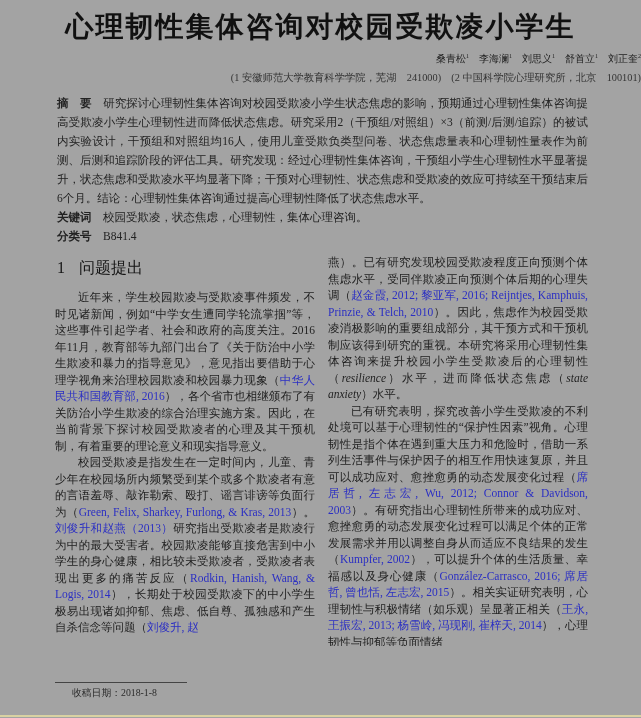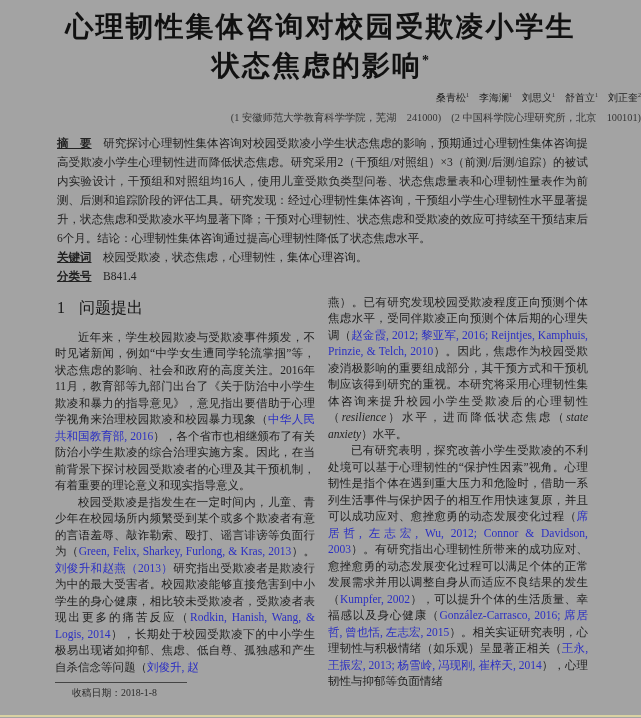--- a/index.html
+++ b/index.html
@@ -38,21 +38,20 @@
   .meta{
     margin:10px 53px 0 57px;
     font-size:11.5px;line-height:19px;
     text-align:justify;
     color:#222;
   }
   .meta p{margin:0;}
   .seg-b{
     font-family:"Liberation Sans","DejaVu Sans",sans-serif;
     font-weight:700;
-    text-decoration:underline;
   }
   
   .columns{
     margin:8px 53px 0 55px;
     display:flex;gap:13px;
     height:392px;overflow:hidden;
   }
   .col{flex:1 1 0;overflow:hidden;}
   .sec-heading{
     margin:4px 0 10px 2px;
@@ -89,39 +88,38 @@
     background:var(--edge,#d9d2a2);
   }
 </style>
 </head>
 <body>
 
 <div class="page">
 
   <h1 class="title">
     <span>心理韧性集体咨询对校园受欺凌小学生</span><br>
-    <span><span>状态焦虑的影响</span><sup class="seg-sup">*</sup></span>
   </h1>
 
   <div class="authors"><span>桑青松</span><sup class="seg-sup">1</sup><span>　</span><span>李海澜</span><sup class="seg-sup">1</sup><span>　</span><span>刘思义</span><sup class="seg-sup">1</sup><span>　</span><span>舒首立</span><sup class="seg-sup">1</sup><span>　</span><span>刘正奎</span><sup class="seg-sup">2</sup></div>
 
   <div class="affiliations">(1 安徽师范大学教育科学学院，芜湖　241000)　(2 中国科学院心理研究所，北京　100101)</div>
 
   <section class="meta">
     <p class="abstract"><span class="seg-b">摘　要</span><span>　研究探讨心理韧性集体咨询对校园受欺凌小学生状态焦虑的影响，预期通过心理韧性集体咨询提高受欺凌小学生心理韧性进而降低状态焦虑。研究采用2（干预组/对照组）×3（前测/后测/追踪）的被试内实验设计，干预组和对照组均16人，使用儿童受欺负类型问卷、状态焦虑量表和心理韧性量表作为前测、后测和追踪阶段的评估工具。研究发现：经过心理韧性集体咨询，干预组小学生心理韧性水平显著提升，状态焦虑和受欺凌水平均显著下降；干预对心理韧性、状态焦虑和受欺凌的效应可持续至干预结束后6个月。结论：心理韧性集体咨询通过提高心理韧性降低了状态焦虑水平。</span></p>
     <p class="keywords"><span class="seg-b">关键词</span><span>　校园受欺凌，状态焦虑，心理韧性，集体心理咨询。</span></p>
     <p class="classification"><span class="seg-b">分类号</span><span>　B841.4</span></p>
   </section>
 
   <section class="columns">
     <div class="col col-left">
       <h2 class="sec-heading">
         <span class="sec-num">1</span><span>问题提出</span>
       </h2>
-      <p class="body-para"><span>近年来，学生校园欺凌与受欺凌事件频发，不时见诸新闻，例如“中学女生遭同学轮流掌掴”等，状态焦虑的影响、社会和政府的高度关注。2016年11月，教育部等九部门出台了《关于防治中小学生欺凌和暴力的指导意见》，意见指出要借助于心理学视角来治理校园欺凌和校园暴力现象（</span><span class="seg-c">中华人民共和国教育部, 2016</span><span>），各个省市也相继颁布了有关防治小学生欺凌的综合治理实施方案。因此，在当前背景下探讨校园受欺凌者的心理及其干预机制，有着重要的理论意义和现实指导意义。</span></p>
+      <p class="body-para"><span>近年来，学生校园欺凌与受欺凌事件频发，不时见诸新闻，例如“中学女生遭同学轮流掌掴”等，这些事件引起学者、社会和政府的高度关注。2016年11月，教育部等九部门出台了《关于防治中小学生欺凌和暴力的指导意见》，意见指出要借助于心理学视角来治理校园欺凌和校园暴力现象（</span><span class="seg-c">中华人民共和国教育部, 2016</span><span>），各个省市也相继颁布了有关防治小学生欺凌的综合治理实施方案。因此，在当前背景下探讨校园受欺凌者的心理及其干预机制，有着重要的理论意义和现实指导意义。</span></p>
       <p class="body-para"><span>校园受欺凌是指发生在一定时间内，儿童、青少年在校园场所内频繁受到某个或多个欺凌者有意的言语羞辱、敲诈勒索、殴打、谣言诽谤等负面行为（</span><span class="seg-c">Green, Felix, Sharkey, Furlong, &amp; Kras, 2013</span><span>）。</span><span class="seg-c">刘俊升和赵燕（2013）</span><span>研究指出受欺凌者是欺凌行为中的最大受害者。校园欺凌能够直接危害到中小学生的身心健康，相比较未受欺凌者，受欺凌者表现出更多的痛苦反应（</span><span class="seg-c">Rodkin, Hanish, Wang, &amp; Logis, 2014</span><span>），长期处于校园受欺凌下的中小学生极易出现诸如抑郁、焦虑、低自尊、孤独感和产生自杀信念等问题（</span><span class="seg-c">刘俊升, 赵</span></p>
     </div>
     <div class="col col-right">
       <p class="body-para no-indent"><span>燕）。已有研究发现校园受欺凌程度正向预测个体焦虑水平，受同伴欺凌正向预测个体后期的心理失调（</span><span class="seg-c">赵金霞, 2012; 黎亚军, 2016; Reijntjes, Kamphuis, Prinzie, &amp; Telch, 2010</span><span>）。因此，焦虑作为校园受欺凌消极影响的重要组成部分，其干预方式和干预机制应该得到研究的重视。本研究将采用心理韧性集体咨询来提升校园小学生受欺凌后的心理韧性（</span><span class="seg-i">resilience</span><span>）水平，进而降低状态焦虑（</span><span class="seg-i">state anxiety</span><span>）水平。</span></p>
       <p class="body-para"><span>已有研究表明，探究改善小学生受欺凌的不利处境可以基于心理韧性的“保护性因素”视角。心理韧性是指个体在遇到重大压力和危险时，借助一系列生活事件与保护因子的相互作用快速复原，并且可以成功应对、愈挫愈勇的动态发展变化过程（</span><span class="seg-c">席居哲, 左志宏, Wu, 2012; Connor &amp; Davidson, 2003</span><span>）。有研究指出心理韧性所带来的成功应对、愈挫愈勇的动态发展变化过程可以满足个体的正常发展需求并用以调整自身从而适应不良结果的发生（</span><span class="seg-c">Kumpfer, 2002</span><span>），可以提升个体的生活质量、幸福感以及身心健康（</span><span class="seg-c">González-Carrasco, 2016; 席居哲, 曾也恬, 左志宏, 2015</span><span>）。相关实证研究表明，心理韧性与积极情绪（如乐观）呈显著正相关（</span><span class="seg-c">王永, 王振宏, 2013; 杨雪岭, 冯现刚, 崔梓天, 2014</span><span>），心理韧性与抑郁等负面情绪</span></p>
     </div>
   </section>
 
   <div class="footnote">
     <div class="footnote-rule"></div>

